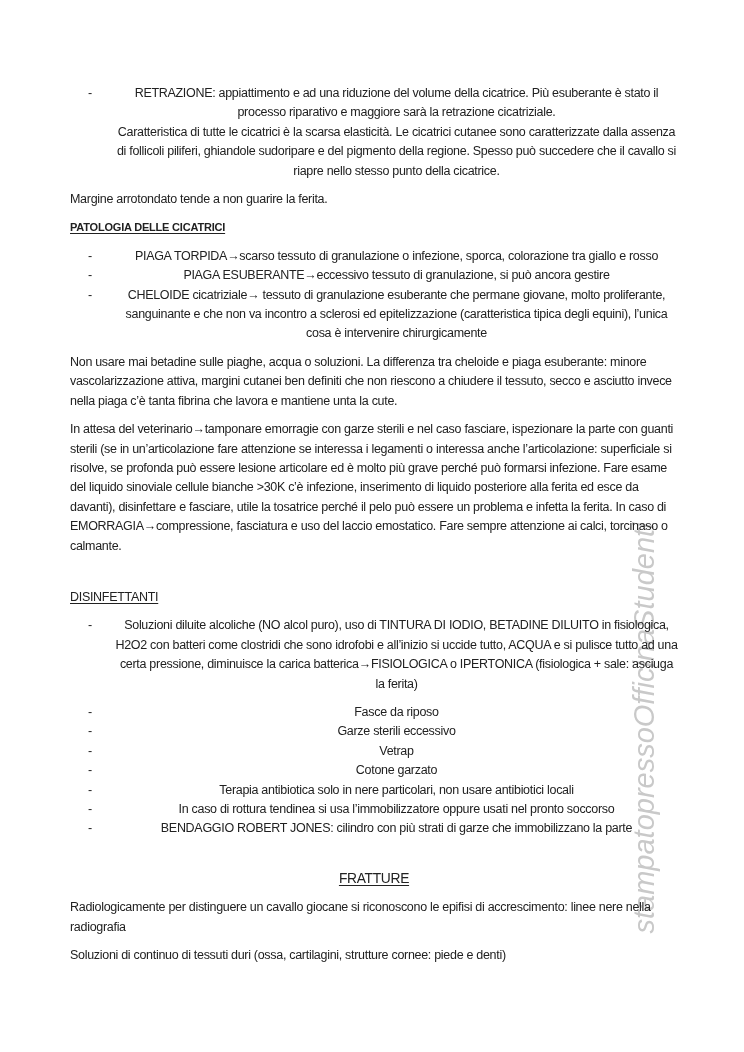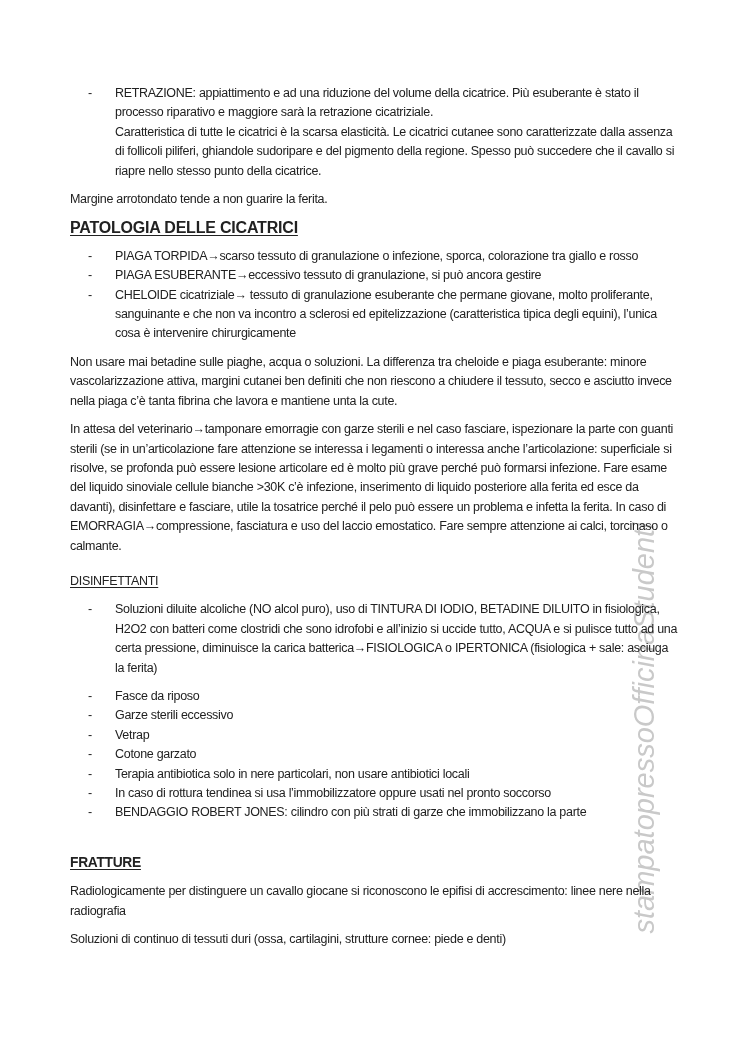--- a/index.html
+++ b/index.html
@@ -19,38 +19,38 @@
     font-size: 12.5px;
     letter-spacing: -0.3px;
     line-height: 19.4px;
     color: #212121;
   }
   .content { position: relative; z-index: 1; }
   .par  { margin: 0 4px 9px 0; }
   .list { margin: 0 0 9px 0; }
   .li   { display: flex; margin-left: 18px; }
   .mk   { width: 27px; flex: none; }
-  .tx   { flex: 1; }
+  .tx   { flex: 1; text-align: center; }
   .h1 {
     font-weight: bold;
-    font-size: 16px;
+    font-size: 11px;
     text-decoration: underline;
     text-underline-offset: 2px;
     letter-spacing: -0.2px;
     margin: 0 0 9px 0;
   }
   .h2 {
     text-decoration: underline;
     text-underline-offset: 2px;
-    margin: 16px 0 9px 0;
+    margin: 32px 0 9px 0;
   }
   .hc {
-    font-weight: bold;
+    font-weight: normal;
     font-size: 13.8px;
-    text-align: left;
+    text-align: center;
     margin: 30px 0 10px 0;
   }
   .hc span {
     text-decoration: underline;
     text-underline-offset: 2px;
   }
   .lead {
     text-decoration: underline;
     text-underline-offset: 2px;
   }

